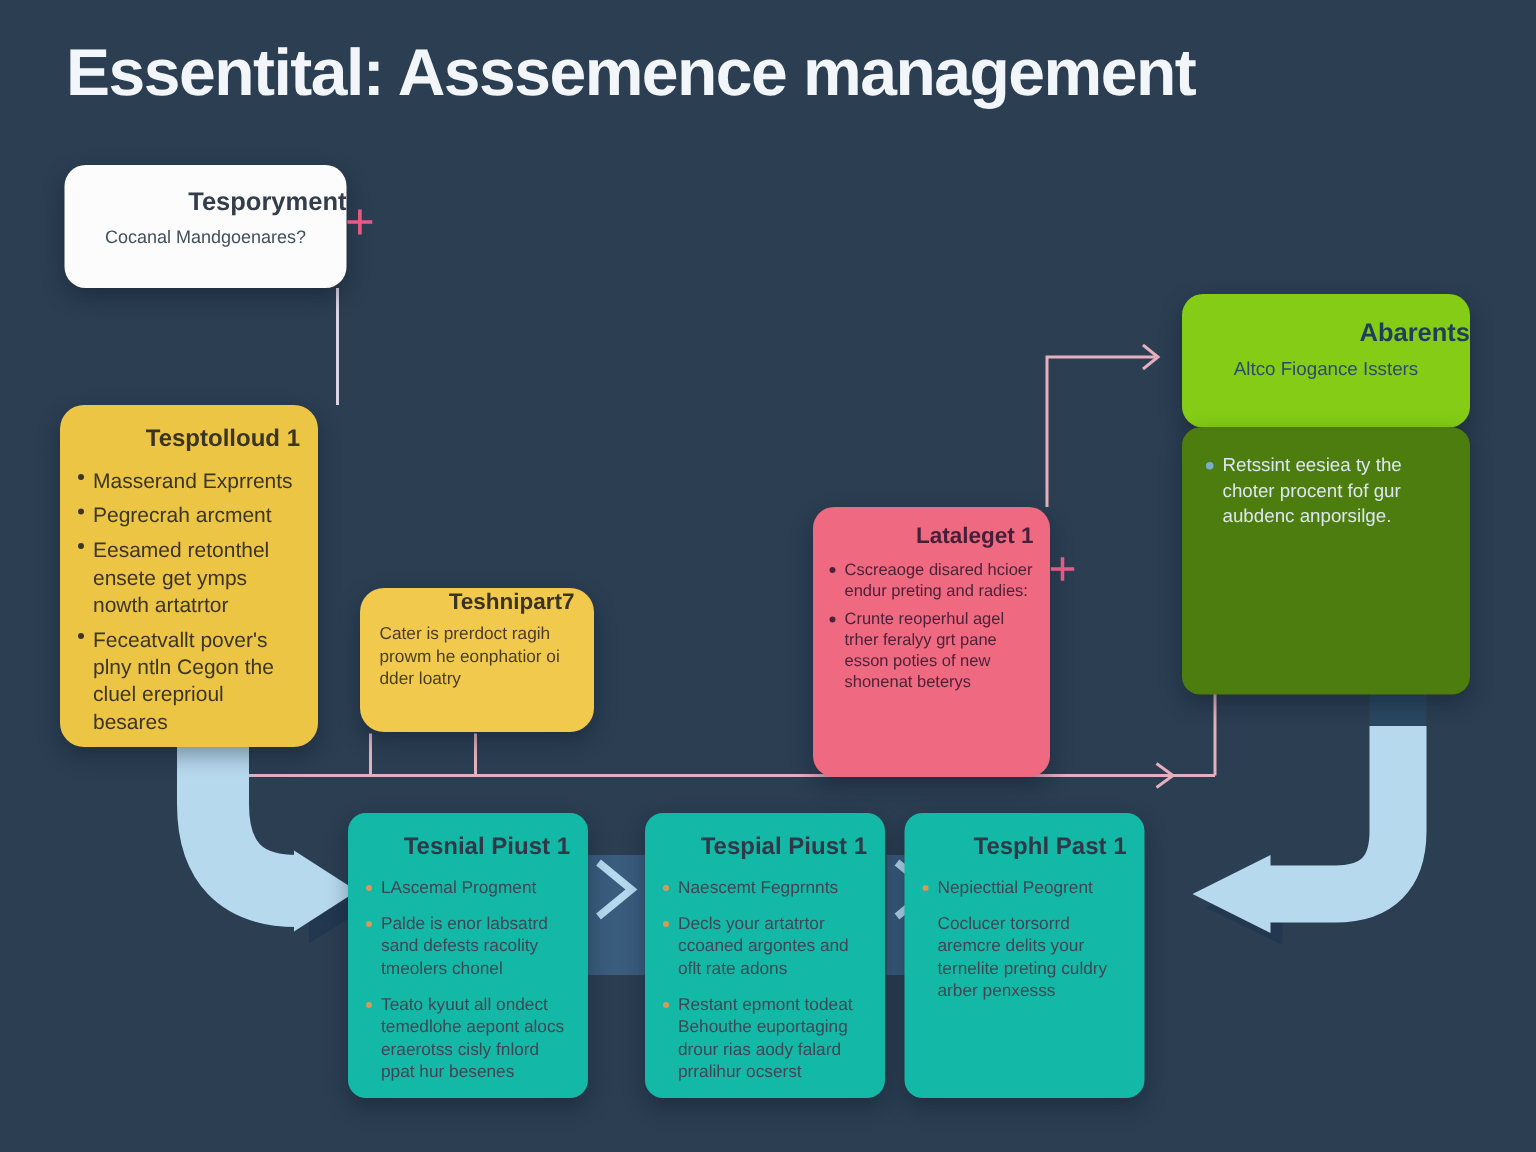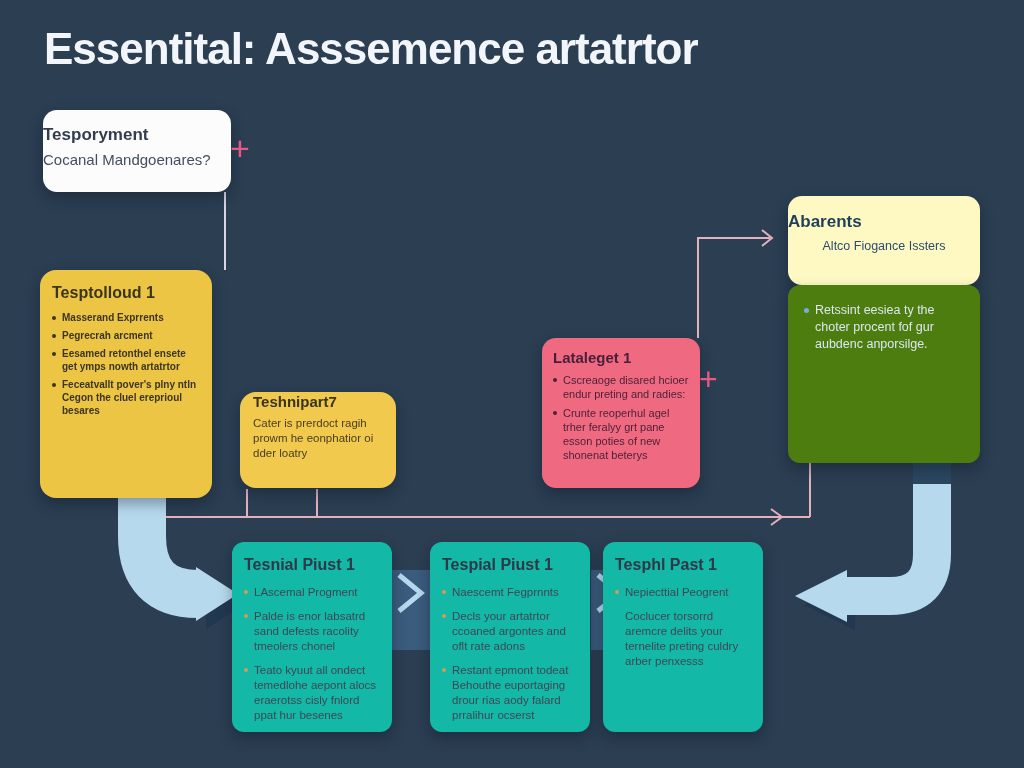--- a/index.html
+++ b/index.html
@@ -9,49 +9,49 @@
     font-family:"Liberation Sans",sans-serif;
   }
   .page-title{
     position:absolute;left:44px;top:24px;width:960px;
     font-size:44px;font-weight:700;color:#f2f6fa;letter-spacing:-1px;
   }
   .card{position:absolute;box-sizing:border-box;box-shadow:0 6px 14px rgba(8,18,32,.35);z-index:2;}
   .white{background:#fcfcfd;border-radius:14px;}
   .yellow{background:#edc544;border-radius:16px;}
   .pinkbox{background:#ef6a80;border-radius:14px;}
-  .bluebox{background:#fef9c3;border-radius:14px;}
+  .bluebox{background:#84cc16;border-radius:14px;}
   .darkbox{background:#4d7c0f;border-radius:12px;}
 
-  .c-title{font-weight:700;text-align:left;}
+  .c-title{font-weight:700;text-align:right;}
   .blt{display:flex;gap:6px;align-items:flex-start;}
   .blt .dot{width:4px;height:4px;border-radius:50%;margin-top:5px;flex:none;}
 
   
   #box-tesporyment{left:43px;top:110px;width:188px;height:82px;padding-top:15px;}
   #box-tesporyment .c-title{font-size:17px;color:#333d4c;}
-  #box-tesporyment .c-sub{font-size:15px;color:#434e5e;text-align:left;margin-top:6px;}
+  #box-tesporyment .c-sub{font-size:12px;color:#434e5e;text-align:center;margin-top:6px;}
 
   .plus{position:absolute;z-index:3;color:#e85a85;font-weight:400;line-height:1;}
   #plus-1{left:230px;top:131px;font-size:34px;}
   #plus-2{left:699px;top:363px;font-size:32px;}
 
   
   #box-tesptolloud{left:40px;top:270px;width:172px;height:228px;padding:14px 12px 0 12px;}
   #box-tesptolloud .c-title{font-size:16px;color:#3a3420;margin-bottom:9px;}
-  #box-tesptolloud .blt{font-size:10px;color:#3b3522;line-height:1.3;margin-bottom:5px;font-weight:bold;}
+  #box-tesptolloud .blt{font-size:14px;color:#3b3522;line-height:1.3;margin-bottom:5px;}
   #box-tesptolloud .dot{background:#3b3522;}
 
   
   #box-teshnipart{left:240px;top:392px;width:156px;height:96px;padding:1px 13px 0 13px;background:#f0c94d;}
   #box-teshnipart .c-title{font-size:15px;color:#3a3420;margin-bottom:6px;}
   #box-teshnipart .c-body{font-size:11.5px;color:#4a3d22;line-height:1.3;}
 
   
-  #box-lataleget{left:542px;top:338px;width:158px;height:150px;padding:11px 11px 0 11px;}
+  #box-lataleget{left:542px;top:338px;width:158px;height:180px;padding:11px 11px 0 11px;}
   #box-lataleget .c-title{font-size:15px;color:#471f38;margin-bottom:7px;}
   #box-lataleget .blt{font-size:11px;color:#4d2239;line-height:1.3;margin-bottom:4px;}
   #box-lataleget .dot{background:#4d2239;}
 
   
   #box-abarents{left:788px;top:196px;width:192px;height:89px;padding-top:16px;}
   #box-abarents .c-title{font-size:17px;color:#1f3e5a;}
   #box-abarents .c-sub{font-size:12.5px;color:#2c4c6a;text-align:center;margin-top:7px;}
 
   
@@ -94,21 +94,21 @@
     <polygon points="196,567 238,594 196,621" fill="#b7d9ee"></polygon>
 
     <rect x="913" y="448" width="38" height="38" fill="#2b4760"></rect>
     <path d="M932 484 L932 554 Q932 596 890 596 L845 596" stroke="#b7d9ee" stroke-width="38" fill="none"></path>
     <polygon points="847,570 847,622 795,596" fill="#b7d9ee"></polygon>
 
     <polyline points="399,575 421,593 399,611" stroke="#b5d9ef" stroke-width="5" fill="none"></polyline>
     <polyline points="598,575 620,593 598,611" stroke="#b5d9ef" stroke-width="5" fill="none"></polyline>
   </svg>
 
-  <div class="page-title">Essentital: Asssemence artatrtor</div>
+  <div class="page-title">Essentital: Asssemence management</div>
 
   <div class="card white" id="box-tesporyment">
     <div class="c-title">Tesporyment</div>
     <div class="c-sub">Cocanal Mandgoenares?</div>
   </div>
   <div class="plus" id="plus-1">+</div>
 
   <div class="card yellow" id="box-tesptolloud">
     <div class="c-title">Tesptolloud 1</div>
     <div class="blt">

